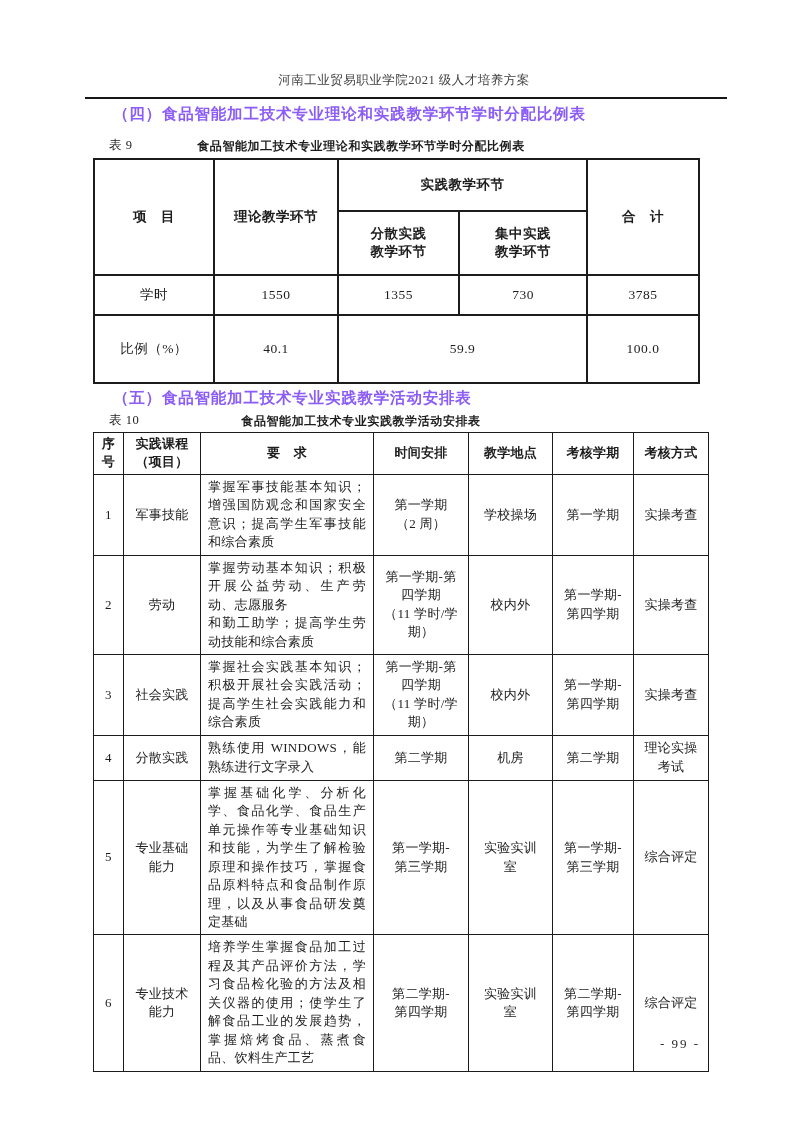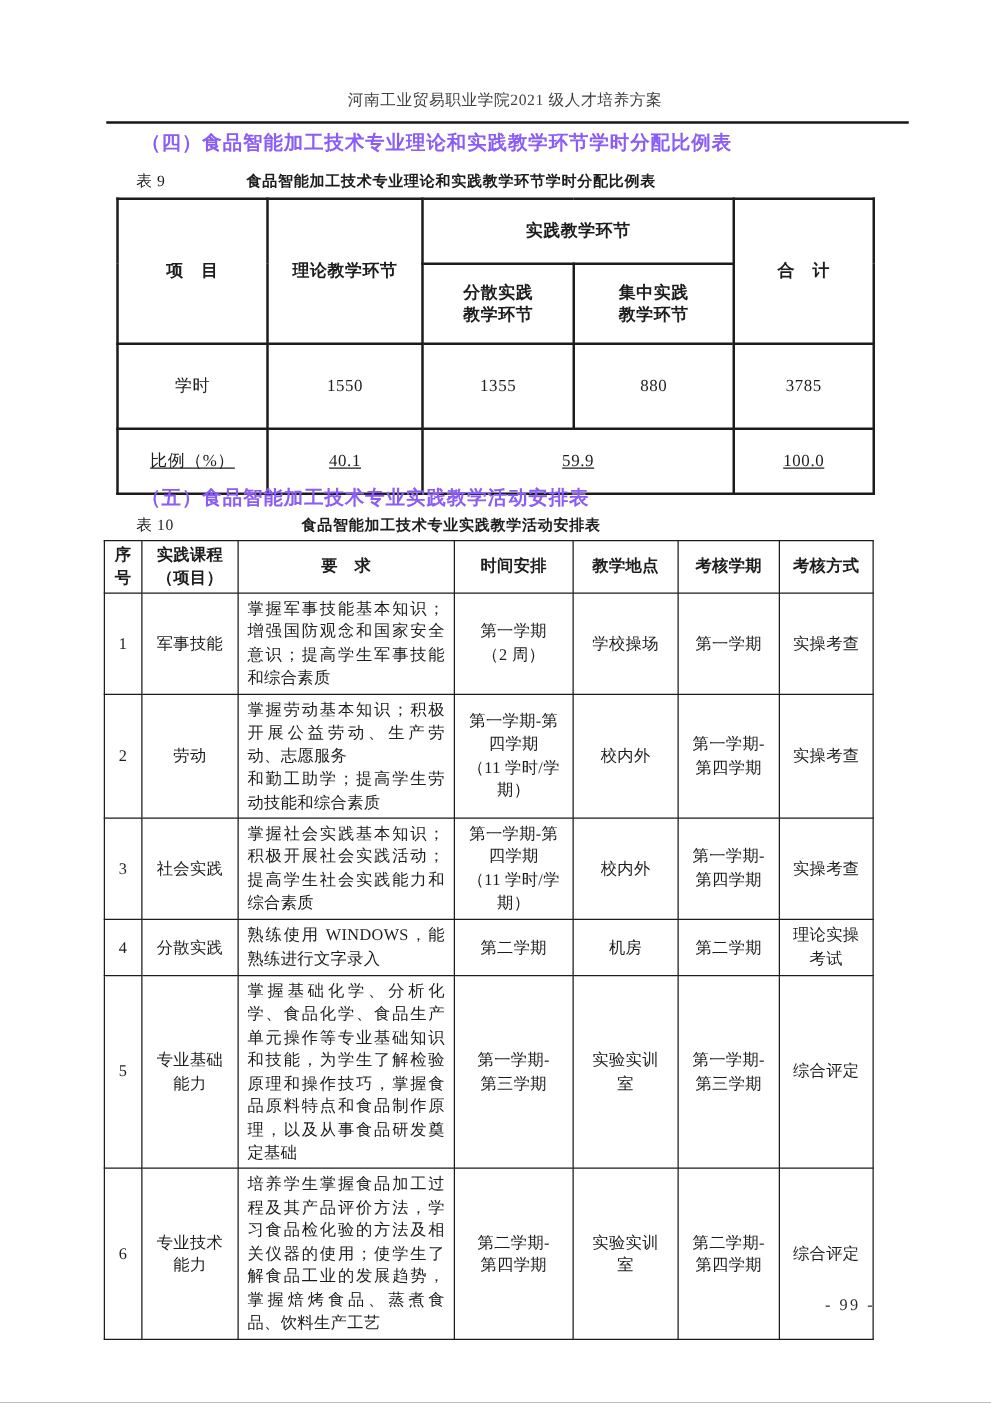--- a/index.html
+++ b/index.html
@@ -50,24 +50,24 @@
     overflow: hidden;
   }
   th { font-weight: bold; border-radius: 16px; }
   .t9 {
     top: 158px; left: 93px; width: 605px;
     font-size: 13.5px; letter-spacing: 0.5px;
   }
   .t9 td, .t9 th { border-width: 2px; }
   .t9 tr.h1 { height: 52px; }
   .t9 tr.h2 { height: 64px; }
-  .t9 tr.r1 { height: 68px; }
-  .t9 tr.r2 { height: 52px; text-decoration: underline; }
+  .t9 tr.r1 { height: 40px; }
+  .t9 tr.r2 { height: 68px; }
   .t10 {
-    top: 432px; left: 83px; width: 615px;
+    top: 432px; left: 93px; width: 615px;
     font-size: 13px; line-height: 1.42; letter-spacing: 0.3px; padding-left: 35px;
   }
   .t10 tr.hd { height: 40px; }
   .t10 tr.r1 { height: 71px; }
   .t10 tr.r2 { height: 92px; }
   .t10 tr.r3 { height: 75px; }
   .t10 tr.r4 { height: 45px; }
   .t10 tr.r5 { height: 140px; }
   .t10 tr.r6 { height: 135px; }
   .t10 td.req { text-align: justify; text-justify: inter-ideograph; padding: 3px 7px; }
@@ -113,21 +113,21 @@
     <tr class="h2">
       <th>分散实践
 教学环节</th>
       <th>集中实践
 教学环节</th>
     </tr>
     <tr class="r1">
       <td>学时</td>
       <td>1550</td>
       <td>1355</td>
-      <td>880</td>
+      <td>730</td>
       <td>3785</td>
     </tr>
     <tr class="r2">
       <td>比例（%）</td>
       <td>40.1</td>
       <td colspan="2">59.9</td>
       <td>100.0</td>
     </tr>
   </tbody>
     </table>

